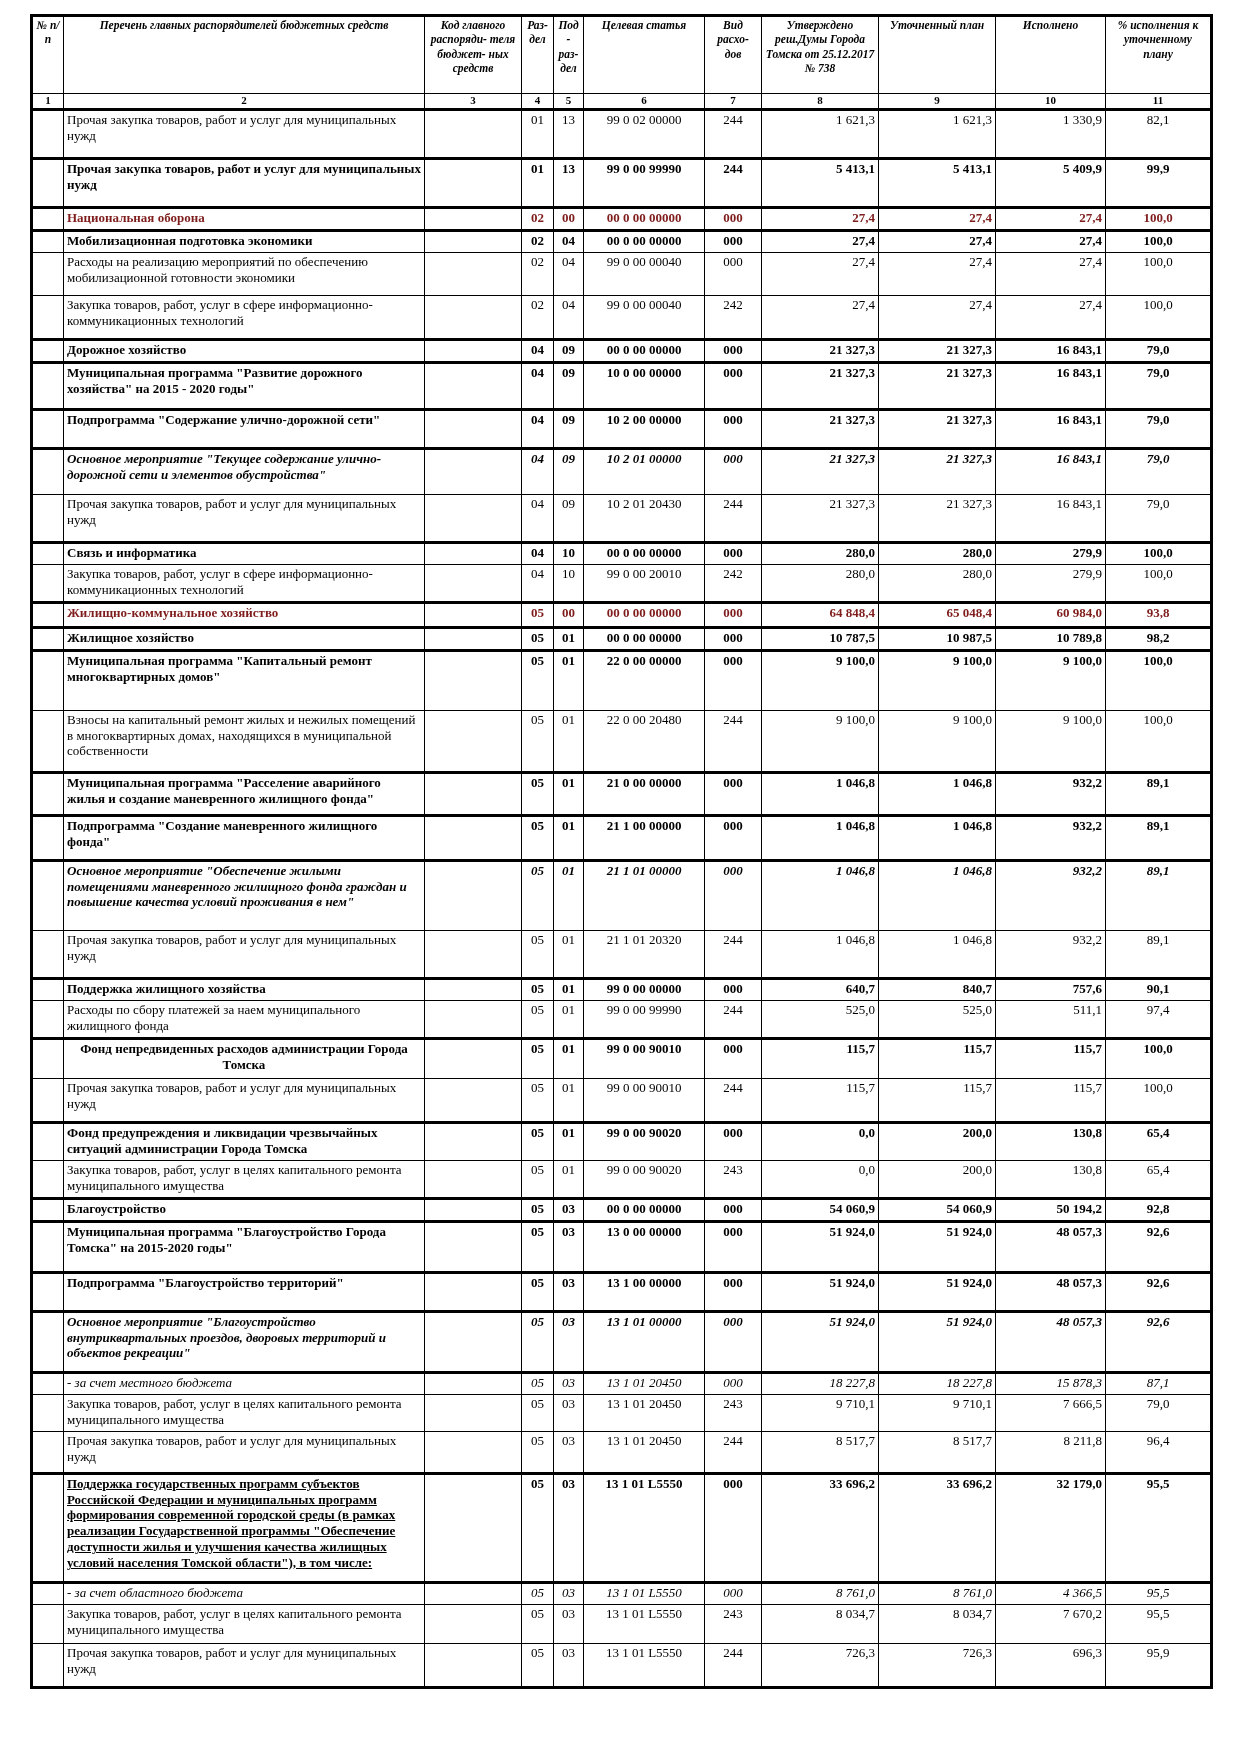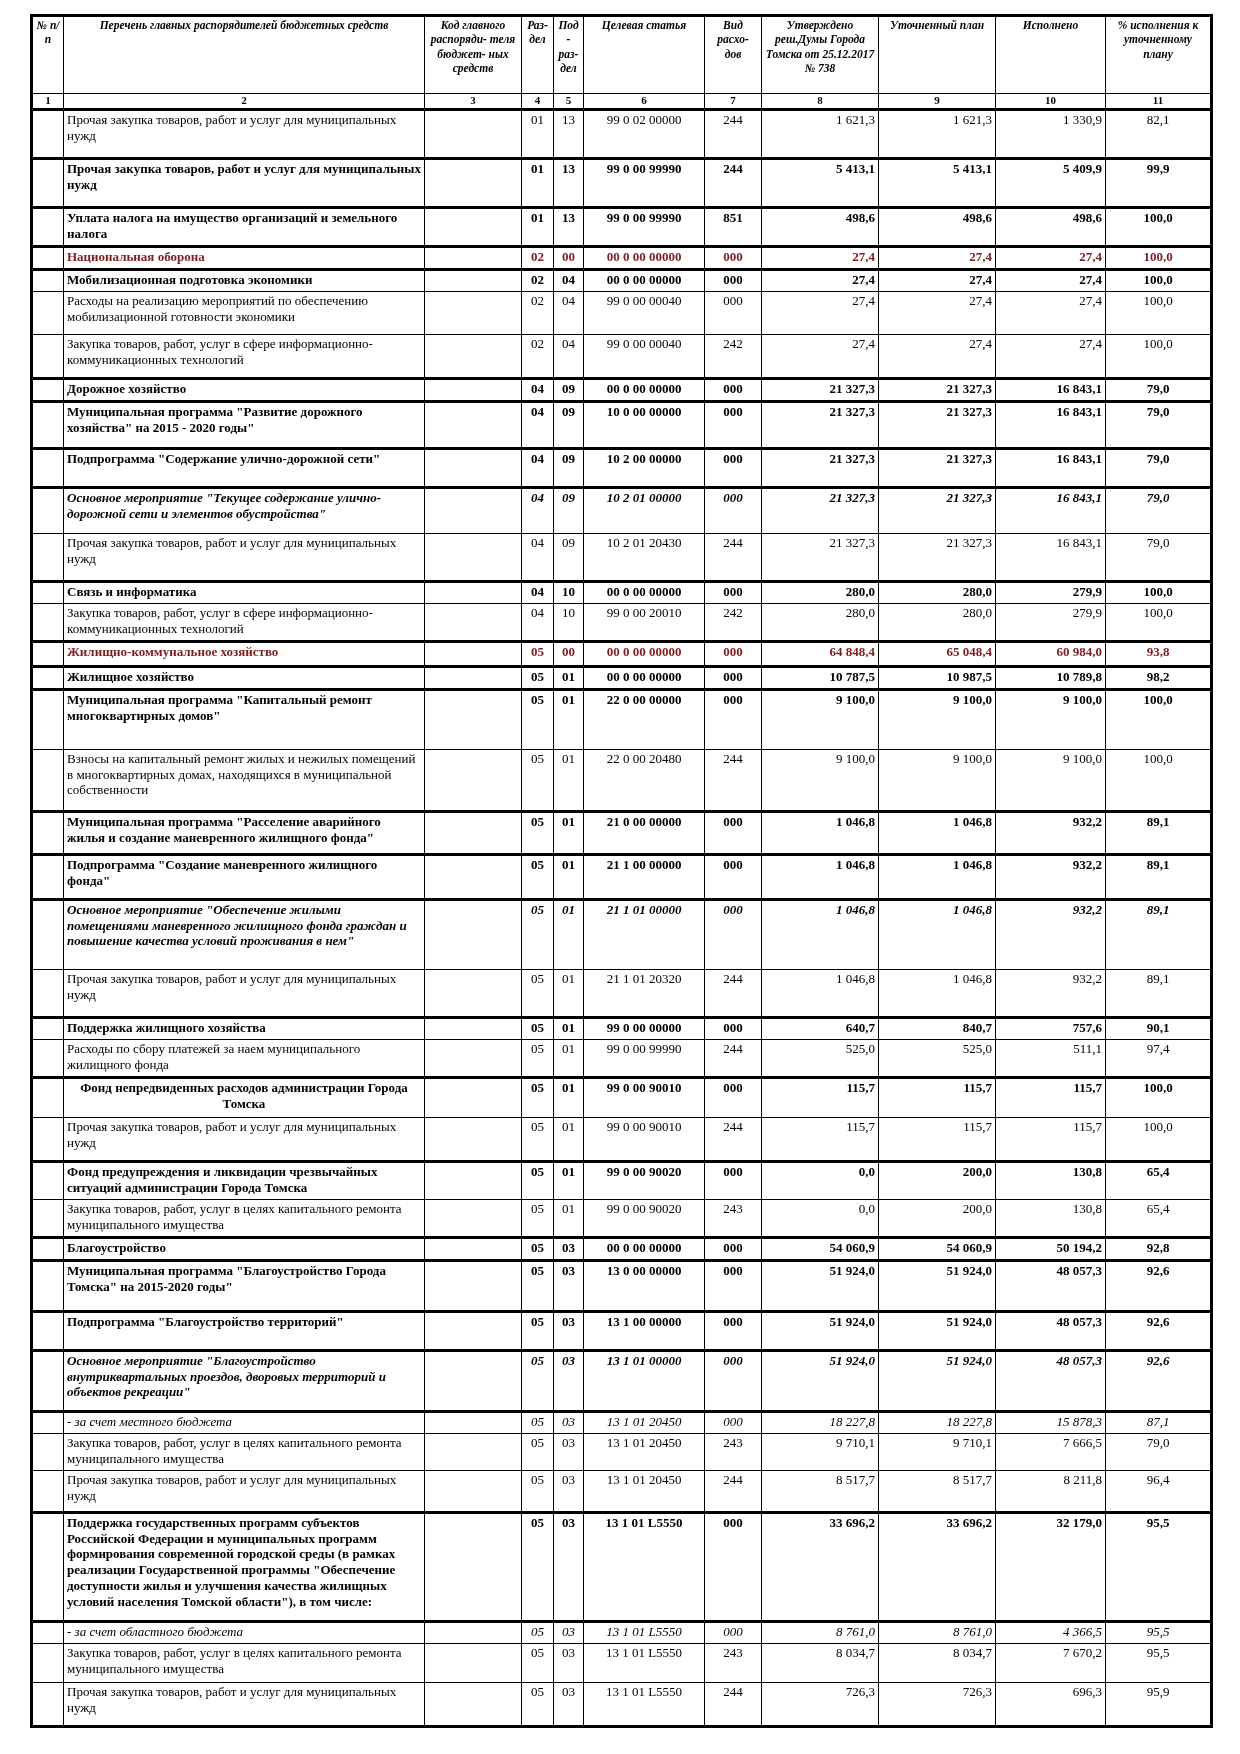--- a/index.html
+++ b/index.html
@@ -92,33 +92,20 @@
           <td class="c-ctr"></td>
           <td class="c-ctr">01</td>
           <td class="c-ctr">13</td>
           <td class="c-ctr">99 0 00 99990</td>
           <td class="c-ctr">244</td>
           <td class="c-num">5 413,1</td>
           <td class="c-num">5 413,1</td>
           <td class="c-num">5 409,9</td>
           <td class="c-pct">99,9</td>
         </tr>
-        <tr class="st-b thick">
-          <td class="c-ctr"></td>
-          <td class="c-name" style="height: 34px;">Уплата налога на имущество организаций и земельного налога</td>
-          <td class="c-ctr"></td>
-          <td class="c-ctr">01</td>
-          <td class="c-ctr">13</td>
-          <td class="c-ctr">99 0 00 99990</td>
-          <td class="c-ctr">851</td>
-          <td class="c-num">498,6</td>
-          <td class="c-num">498,6</td>
-          <td class="c-num">498,6</td>
-          <td class="c-pct">100,0</td>
-        </tr>
         <tr class="st-blue thick">
           <td class="c-ctr"></td>
           <td class="c-name" style="height: 18px;">Национальная оборона</td>
           <td class="c-ctr"></td>
           <td class="c-ctr">02</td>
           <td class="c-ctr">00</td>
           <td class="c-ctr">00 0 00 00000</td>
           <td class="c-ctr">000</td>
           <td class="c-num">27,4</td>
           <td class="c-num">27,4</td>
@@ -523,21 +510,21 @@
           <td class="c-ctr">03</td>
           <td class="c-ctr">13 1 01 20450</td>
           <td class="c-ctr">244</td>
           <td class="c-num">8 517,7</td>
           <td class="c-num">8 517,7</td>
           <td class="c-num">8 211,8</td>
           <td class="c-pct">96,4</td>
         </tr>
         <tr class="st-b thick">
           <td class="c-ctr"></td>
-          <td class="c-name ind-1" style="height: 104px;">Поддержка государственных программ субъектов Российской Федерации и муниципальных программ формирования современной городской среды (в рамках реализации Государственной программы "Обеспечение доступности жилья и улучшения качества жилищных условий населения Томской области"), в том числе:</td>
+          <td class="c-name ind-1" style="height: 104px; text-decoration: underline;">Поддержка государственных программ субъектов Российской Федерации и муниципальных программ формирования современной городской среды (в рамках реализации Государственной программы "Обеспечение доступности жилья и улучшения качества жилищных условий населения Томской области"), в том числе:</td>
           <td class="c-ctr"></td>
           <td class="c-ctr">05</td>
           <td class="c-ctr">03</td>
           <td class="c-ctr">13 1 01 L5550</td>
           <td class="c-ctr">000</td>
           <td class="c-num">33 696,2</td>
           <td class="c-num">33 696,2</td>
           <td class="c-num">32 179,0</td>
           <td class="c-pct">95,5</td>
         </tr>

